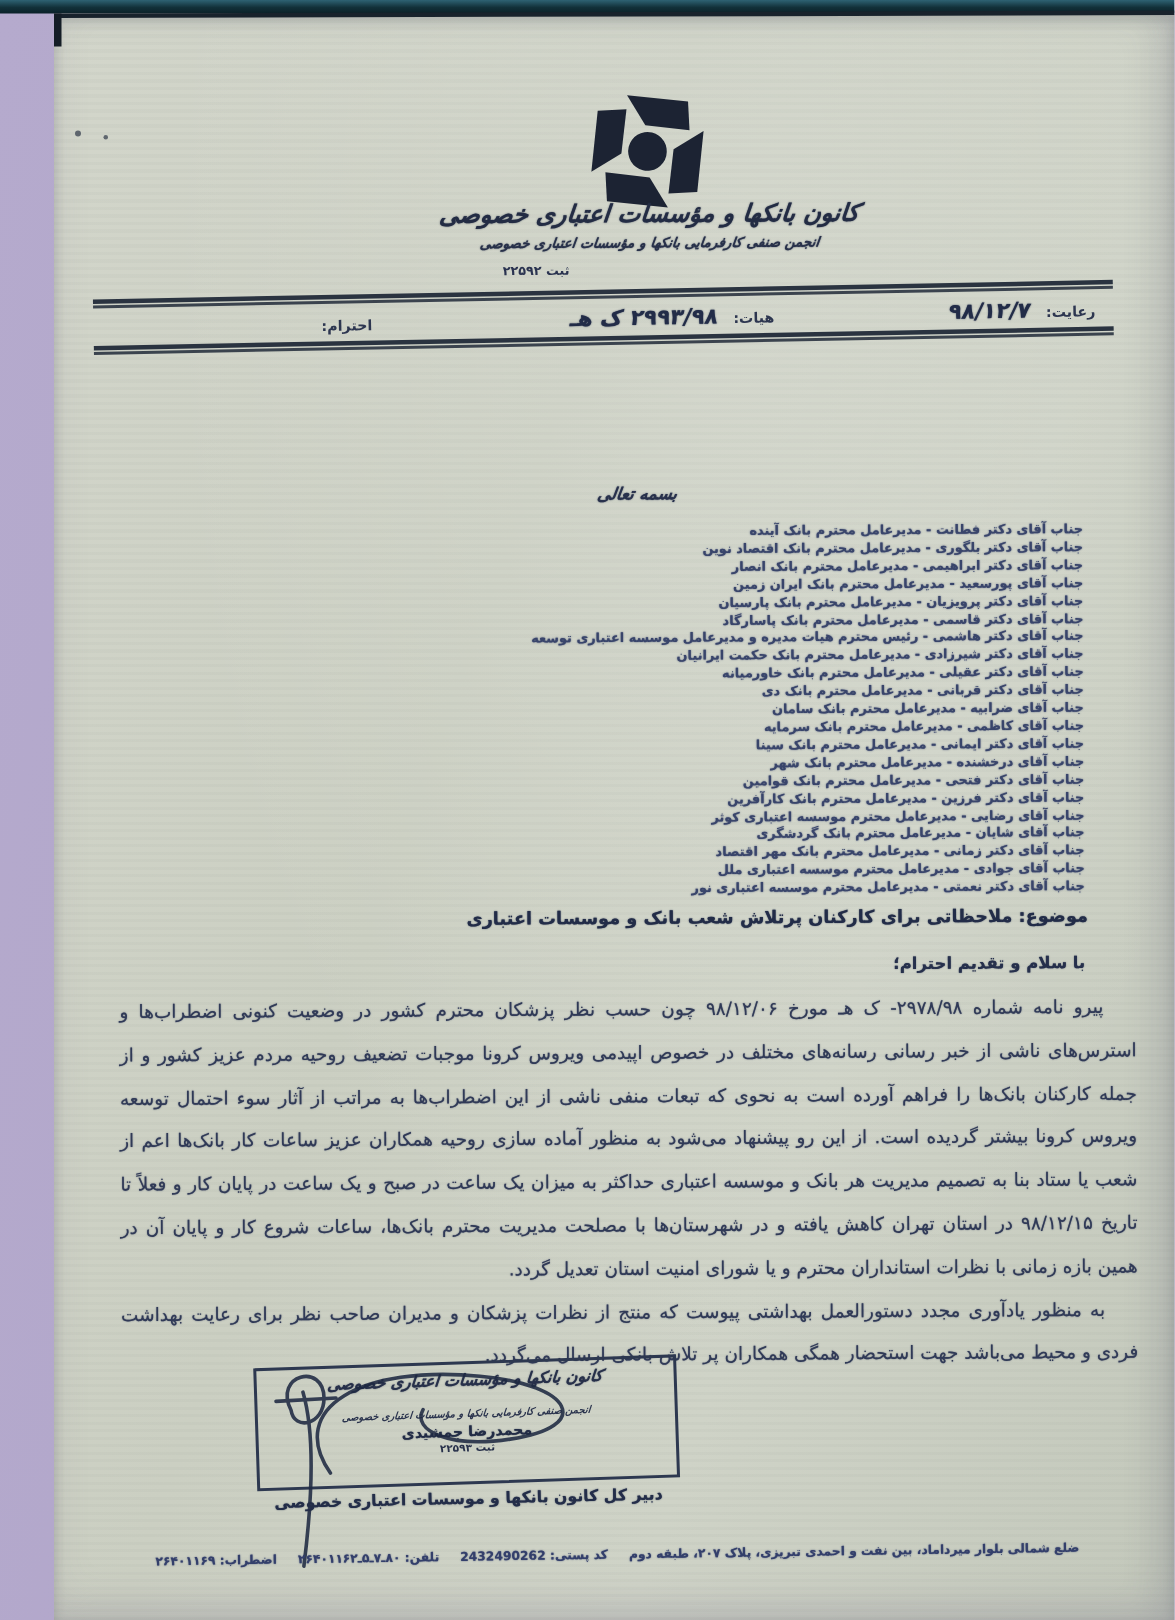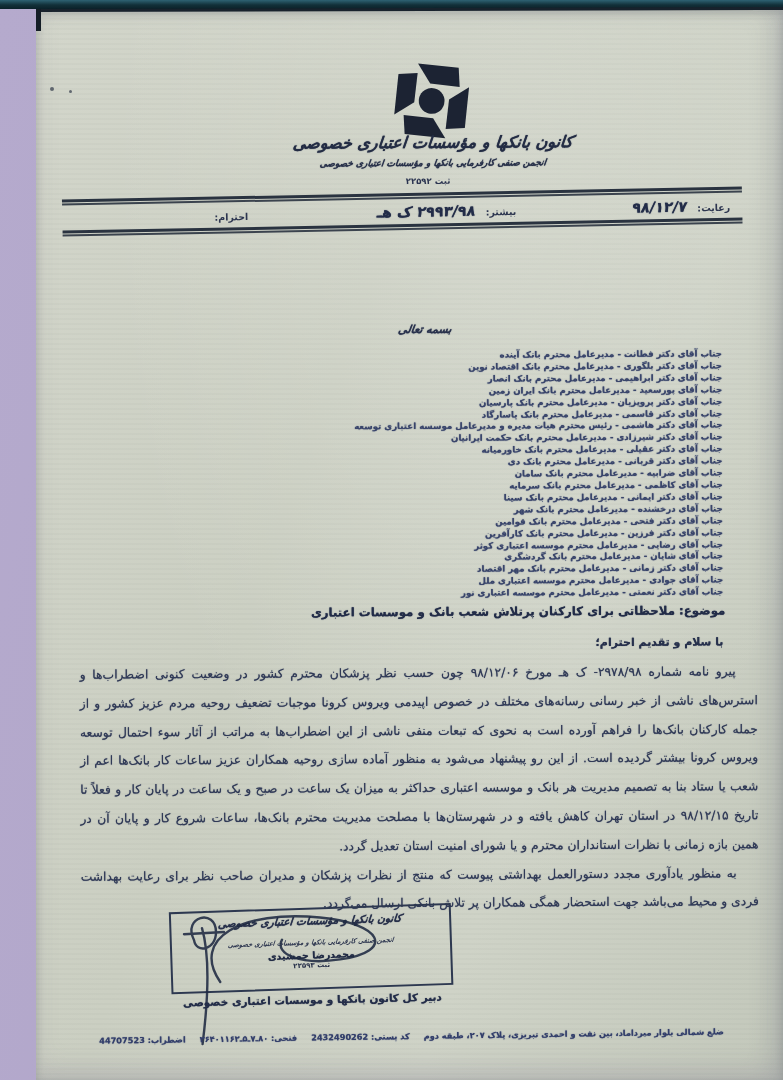--- a/index.html
+++ b/index.html
@@ -35,21 +35,21 @@
     position:absolute;left:234px;top:124px;width:330px;text-align:center;direction:rtl;
     font-size:16px;font-weight:bold;font-style:italic;color:#232c44;
     transform:skewX(-6deg);letter-spacing:-0.5px;text-shadow:0 0 1px rgba(35,44,68,.9);
   }
   .org-subtitle{
     position:absolute;left:254px;top:149px;width:290px;text-align:center;direction:rtl;
     font-size:9px;font-weight:bold;font-style:italic;color:#28314a;
     transform:skewX(-7deg);text-shadow:0 0 1px rgba(40,49,74,.9);
   }
   .org-reg{
-    position:absolute;left:314px;top:167px;width:160px;text-align:center;direction:rtl;
+    position:absolute;left:301px;top:167px;width:160px;text-align:left;direction:rtl;
     font-size:8.5px;font-weight:bold;color:#2a3350;
   }
 
   
   .header-band{
     position:absolute;left:28px;top:184px;width:680px;height:36px;
     transform:rotate(-0.8deg);direction:rtl;
   }
   .rule{position:absolute;left:0;width:100%;height:2.5px;background:#2a3340;}
   .rule::after{content:"";position:absolute;left:0;top:4px;width:100%;height:1.6px;background:#2a3340;opacity:.9;}
@@ -149,21 +149,21 @@
     <div class="org-reg">ثبت ۲۲۵۹۲</div>
 
     <div class="header-band">
       <div class="rule top"></div>
       <div class="rule bottom"></div>
       <div class="meta-group g-date">
         <span class="meta-label">رعایت:</span>
         <span class="meta-value">۹۸/۱۲/۷</span>
       </div>
       <div class="meta-group g-number">
-        <span class="meta-label">بیشتر:</span>
+        <span class="meta-label">هیات:</span>
         <span class="meta-value">۲۹۹۳/۹۸ ک هـ</span>
       </div>
       <div class="meta-group g-attach">
         <span class="meta-label">احترام:</span>
       </div>
     </div>
 
     <div class="besmellah soft">بسمه تعالی</div>
 
     <div class="recipients">
@@ -214,23 +214,23 @@
     </svg>
     <div class="signer-title">دبیر کل کانون بانکها و موسسات اعتباری خصوصی</div>
 
     <div class="footer">
       <span>ضلع شمالی بلوار میرداماد، بین نفت و احمدی تبریزی، پلاک ۲۰۷، طبقه دوم</span>
       <span>
         <span>کد پستی:</span>
         <span>2432490262</span>
       </span>
       <span>
-        <span>فتحی:</span>
+        <span>تلفن:</span>
         <span>۸۰ـ۷ـ۵ـ۲۶۴۰۱۱۶۲</span>
       </span>
       <span>
         <span>اضطراب:</span>
-        <span>44707523</span>
+        <span>۲۶۴۰۱۱۶۹</span>
       </span>
     </div>
 
   </div>
 </div>
 
 </body></html>

